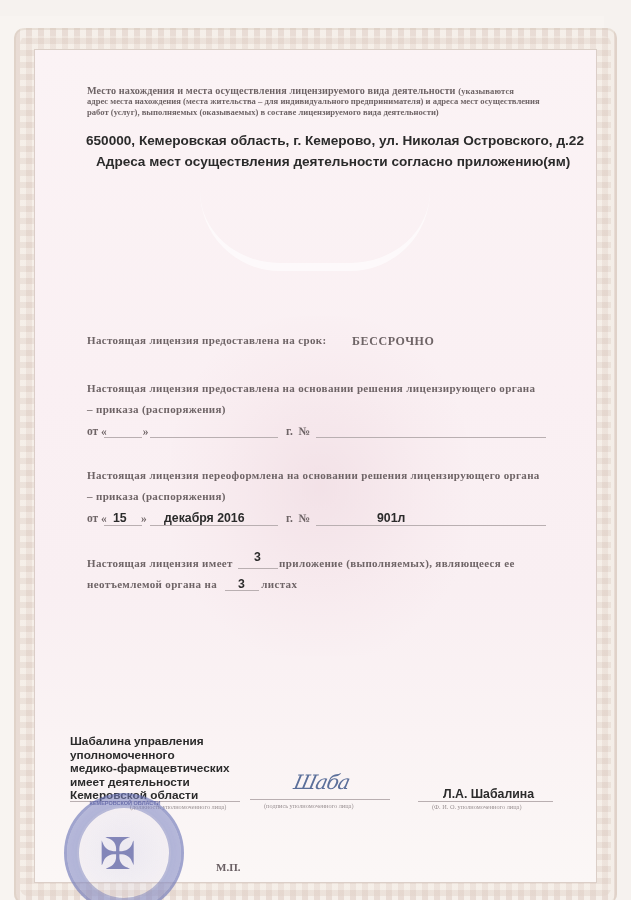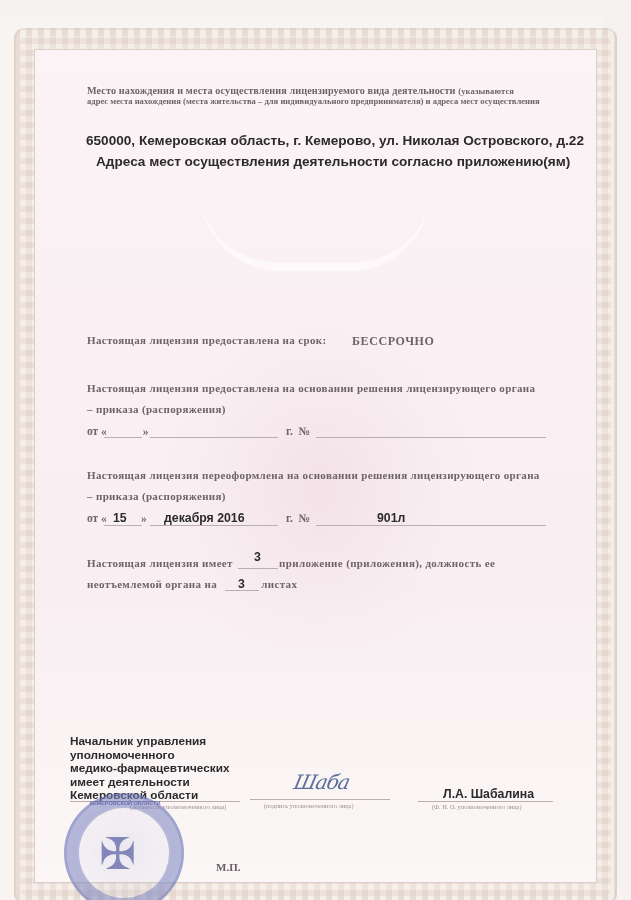--- a/index.html
+++ b/index.html
@@ -102,20 +102,21 @@
   <div class="border-mid"></div>
   <div class="inner"></div>
   <div class="watermark"></div>
   <div class="watermark-top"></div>
 
   <div class="txt serif-bold hdr1">
     <span>Место нахождения и места осуществления лицензируемого вида деятельности</span>
     <span class="small">(указываются</span>
   </div>
   <div class="txt serif-bold hdr2">адрес места нахождения (места жительства – для индивидуального предпринимателя) и адреса мест осуществления</div>
+  <div class="txt serif-bold hdr3">работ (услуг), выполняемых (оказываемых) в составе лицензируемого вида деятельности)</div>
 
   <div class="txt sans-bold addr1">650000, Кемеровская область, г. Кемерово, ул. Николая Островского, д.22</div>
   <div class="txt sans-bold addr2">Адреса мест осуществления деятельности согласно приложению(ям)</div>
 
   <div class="txt serif-bold line-txt term-label">Настоящая лицензия предоставлена на срок:</div>
   <div class="txt serif-bold term-value">БЕССРОЧНО</div>
 
   <div class="txt serif-bold line-txt basis1">Настоящая лицензия предоставлена на основании решения лицензирующего органа</div>
   <div class="txt serif-bold line-txt basis2">– приказа (распоряжения)</div>
   <div class="txt serif-bold ot">
@@ -142,34 +143,34 @@
   <div class="uline" style="left:150px;top:509px;width:128px;"></div>
   <div class="txt serif-bold" style="left:286px;top:496px;font-size:11.5px;">
     <span>г.</span>&nbsp;&nbsp;<span>№</span>
   </div>
   <div class="txt filled" style="left:377px;top:495px;">901л</div>
   <div class="uline" style="left:316px;top:509px;width:230px;"></div>
 
   <div class="txt serif-bold line-txt app1">
     <span>Настоящая лицензия имеет</span>
     <span style="display:inline-block;width:40px;"></span>
-    <span>приложение (приложения), должность ее</span>
+    <span>приложение (выполняемых), являющееся ее</span>
   </div>
   <div class="txt filled" style="left:254px;top:534px;">3</div>
   <div class="uline" style="left:238px;top:552px;width:40px;"></div>
   <div class="txt serif-bold line-txt app2">
     <span>неотъемлемой органа на</span>
     <span style="display:inline-block;width:38px;"></span>
     <span>листах</span>
   </div>
   <div class="txt filled" style="left:238px;top:561px;">3</div>
   <div class="uline" style="left:225px;top:574px;width:34px;"></div>
 
   <div class="txt sans-bold sign-block">
-    <div>Начальник управления</div>
+    <div>Шабалина управления</div>
     <div>уполномоченного</div>
     <div>медико-фармацевтических</div>
     <div>имеет деятельности</div>
     <div>Кемеровской области</div>
   </div>
   <div class="uline" style="left:70px;top:785px;width:170px;"></div>
   <div class="txt sig-caption" style="left:130px;top:787px;">(должность уполномоченного лица)</div>
 
   <div class="signature">Шаба</div>
   <div class="uline" style="left:250px;top:783px;width:140px;"></div>

